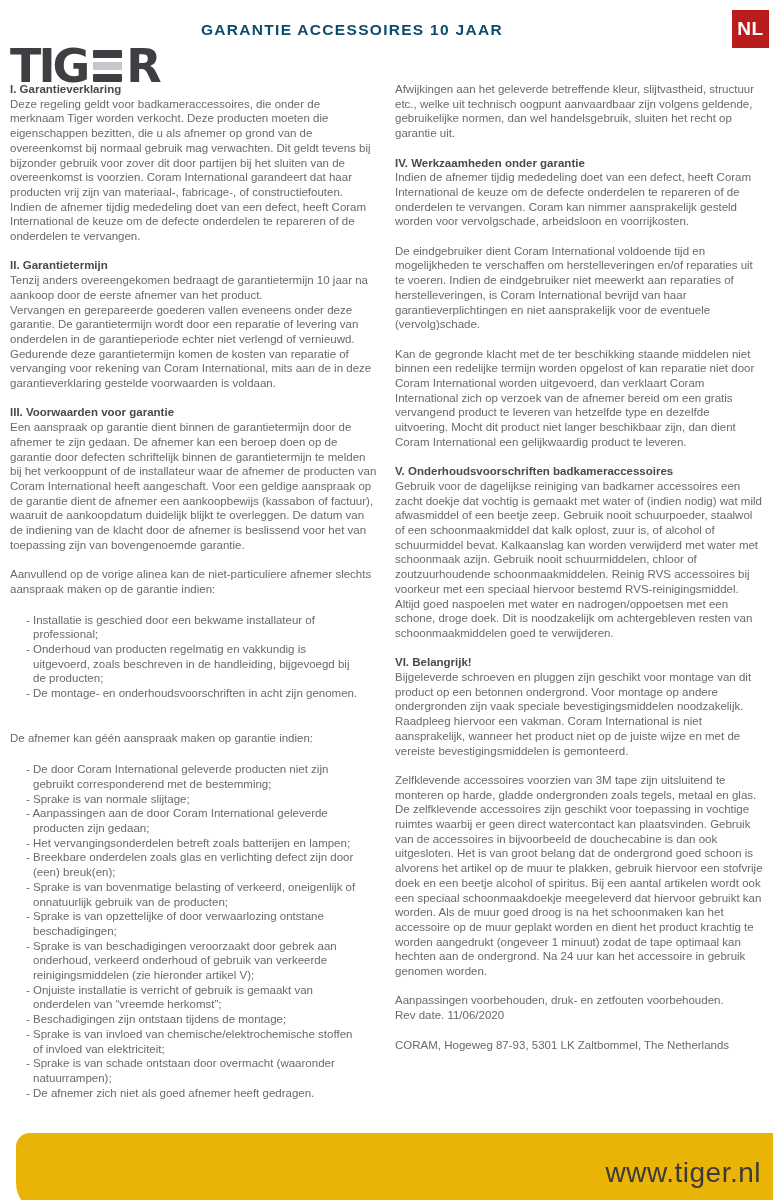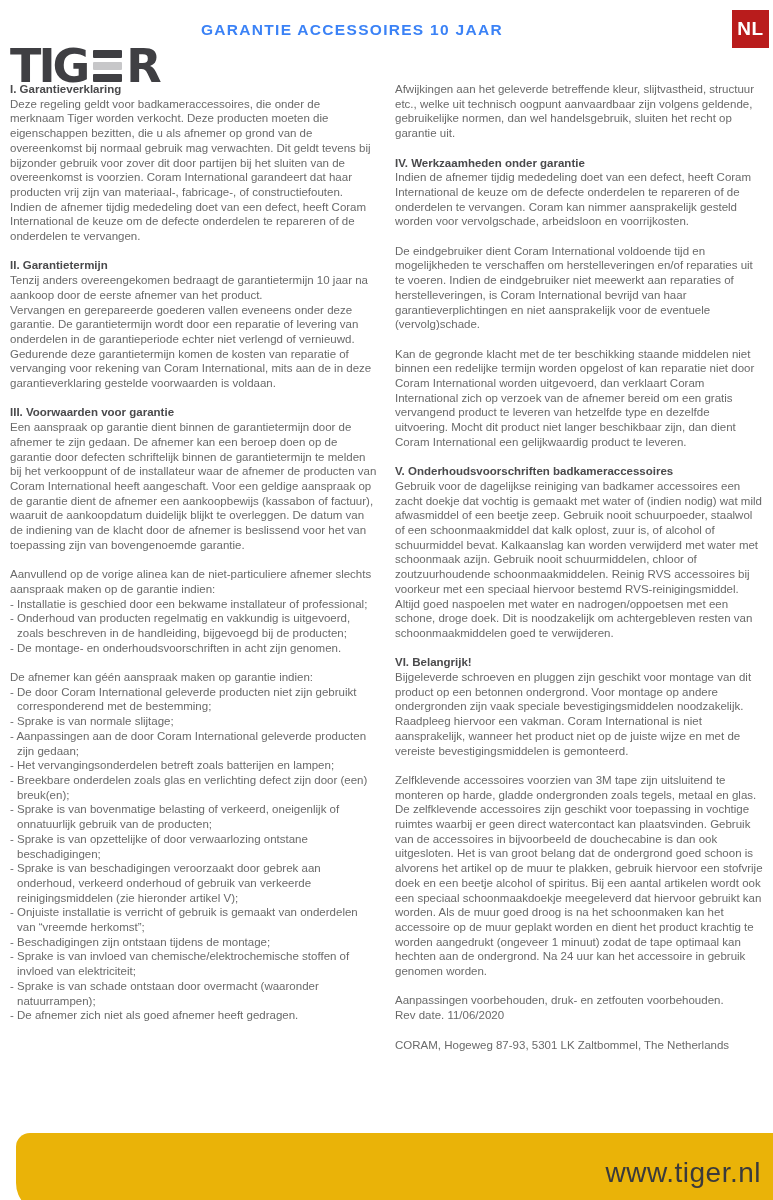--- a/index.html
+++ b/index.html
@@ -12,37 +12,37 @@
   .logo-letters{
     font-family:"DejaVu Sans", sans-serif;font-weight:bold;font-size:46px;line-height:44px;
     color:#3f3f43;letter-spacing:-3px;
   }
   .logo-e{display:inline-flex;flex-direction:column;justify-content:center;gap:4px;margin:0 4px 0 6px;}
   .logo-e .bar{display:block;width:29px;height:8px;border-radius:1px;}
   .bar-dark{background:#3f3f43;}
   .bar-light{background:#c7c7c9;}
   .doc-title{
     position:absolute;left:201px;top:21px;
-    font-size:15.5px;font-weight:bold;letter-spacing:1.3px;color:#3b82f6;
+    font-size:15.5px;font-weight:bold;letter-spacing:1.3px;color:#0c4a6e;
   }
   .lang-badge{
     position:absolute;right:4px;top:10px;width:37px;height:38px;background:#b91c1c;
     color:#ffffff;font-weight:bold;font-size:19px;display:flex;align-items:center;justify-content:center;
     letter-spacing:0.5px;
   }
   
   .column{position:absolute;top:82px;font-size:11.5px;line-height:14.7px;color:#6a6a6a;}
   .col-left{left:10px;width:367px;}
   .col-right{left:395px;width:368px;}
   .sec-heading{
     font-size:11.5px;line-height:14.7px;margin:0;color:#4a4a4c;font-weight:bold;
   }
   .para{margin:0;}
   .spacer{height:14.7px;}
-  .list{margin:0;}
+  .list{margin:16px;}
   .list-item{padding-left:7px;text-indent:-7px;}
   
   .footer-bar{
     position:absolute;left:16px;top:1133px;width:773px;height:80px;
     background:#eab308;border-radius:14px 0 0 30px;
     display:flex;align-items:center;justify-content:flex-end;
   }
   .footer-url{
     font-size:28px;color:#3a3a3c;padding-right:28px;letter-spacing:0.5px;
   }

